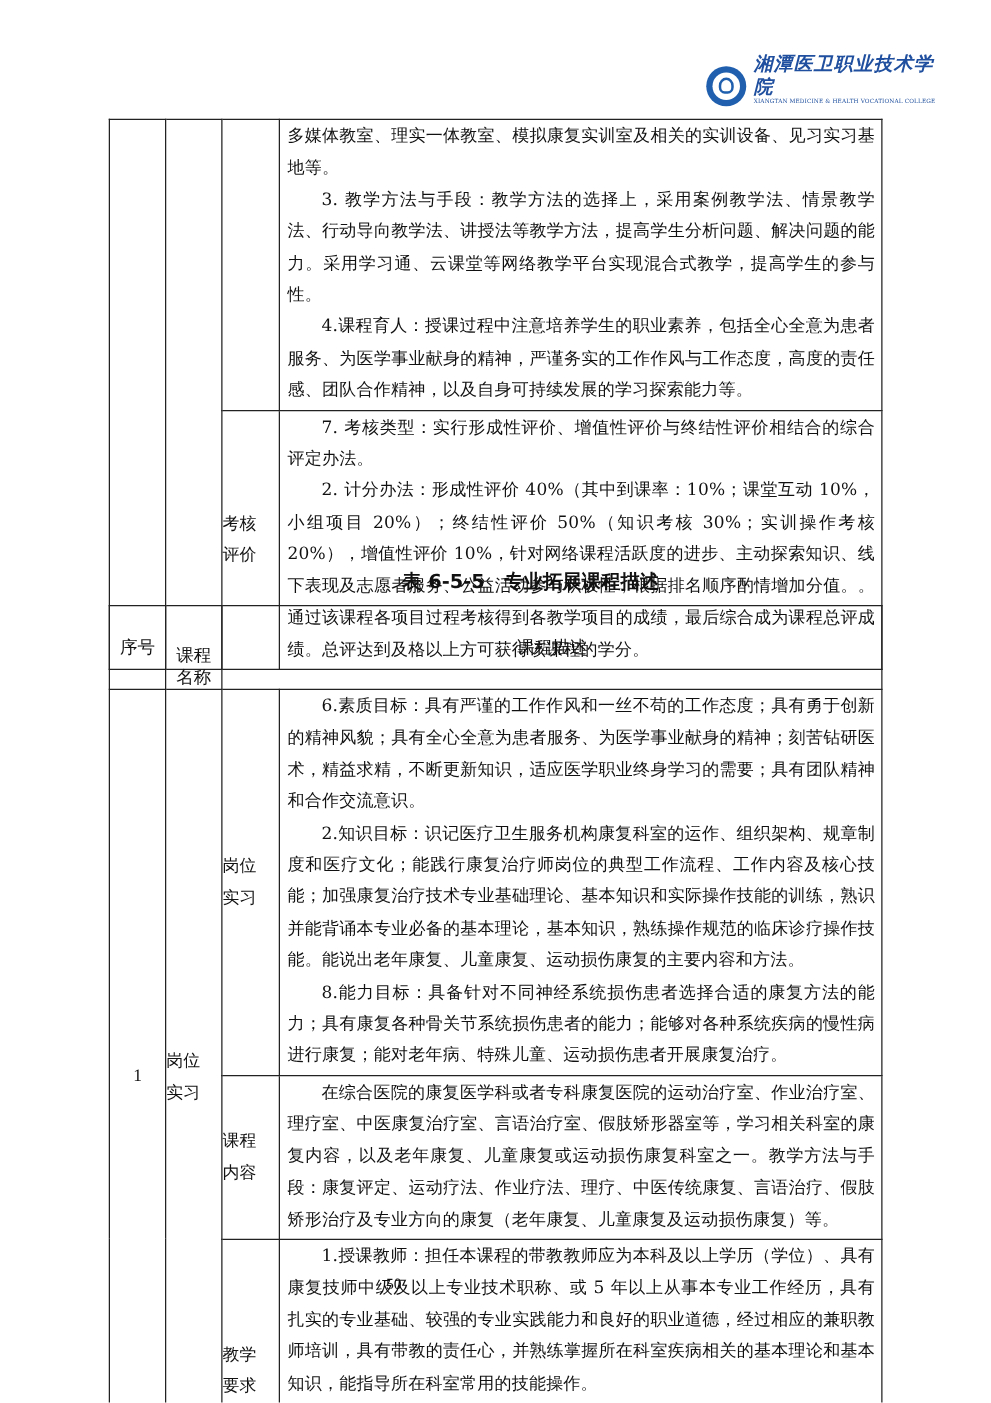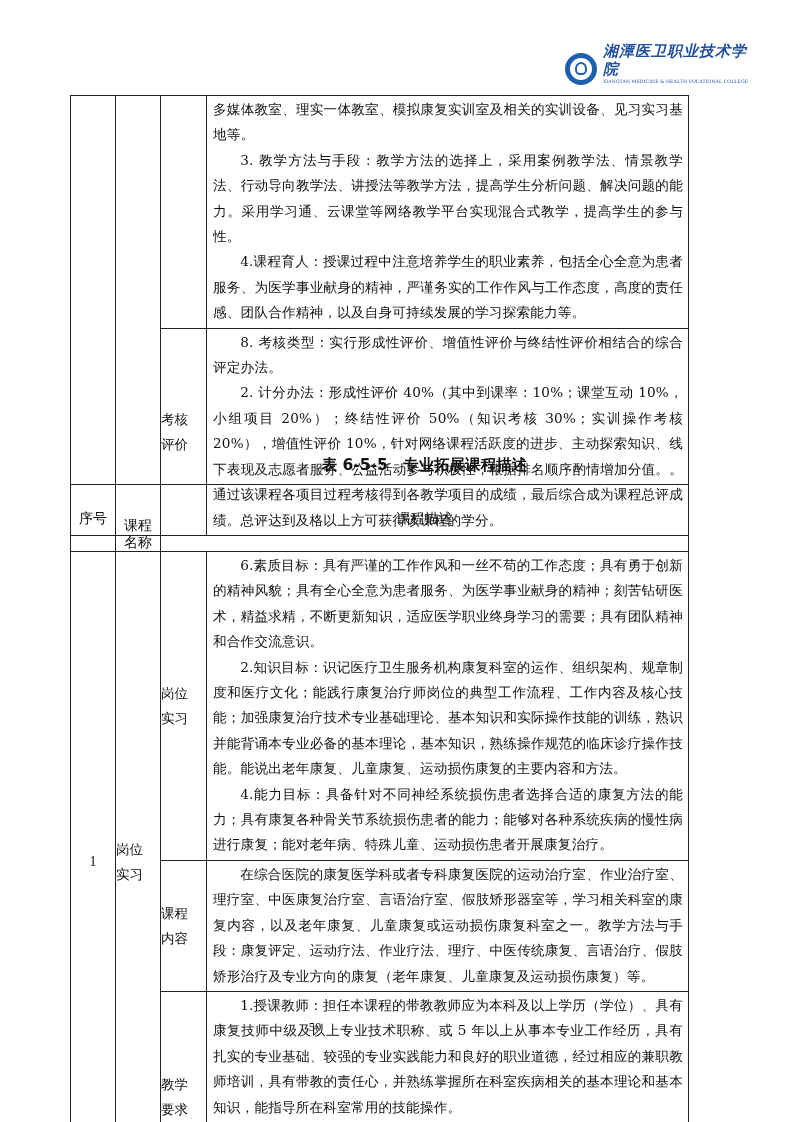--- a/index.html
+++ b/index.html
@@ -6,21 +6,21 @@
   body { width: 793px; height: 1122px; position: relative; overflow: hidden;
          font-family: "DejaVu Serif", "Liberation Serif", serif; color: #111; }
   .logo { position: absolute; left: 565px; top: 45px; width: 190px; height: 40px; display: flex; align-items: flex-end; }
   .logo-emblem { width: 32px; height: 32px; border-radius: 50%; background: #1f5fae; position: relative; flex: 0 0 auto; }
   .logo-emblem::before { content: ""; position: absolute; left: 5px; top: 5px; width: 22px; height: 22px; border-radius: 50%; background: #fff; }
   .logo-emblem::after { content: ""; position: absolute; left: 10px; top: 9px; width: 12px; height: 13px; border: 2px solid #1f5fae; border-radius: 50% 50% 40% 40%; box-sizing: border-box; }
   .logo-text { margin-left: 6px; display: flex; flex-direction: column; }
   .logo-cn { font-size: 15px; color: #1f4f9e; font-weight: bold; letter-spacing: 1px; line-height: 18px; font-style: italic; }
   .logo-en { font-size: 4.6px; color: #1f4f9e; line-height: 7px; letter-spacing: 0.1px; white-space: nowrap; }
 
-  table { border-collapse: collapse; position: absolute; left: 70px; width: 619px; table-layout: fixed; }
+  table { border-collapse: collapse; position: absolute; left: 87px; width: 619px; table-layout: fixed; }
   td { border: 1px solid #222; padding: 0; vertical-align: middle; font-size: 13px; }
   .c1 { width: 45px; } .c2 { width: 45px; } .c3 { width: 46px; } .c4 { width: auto; }
   .label { text-align: left; line-height: 25px; font-size: 13.5px; }
   .desc { padding: 1px 5px 2px 6px; line-height: 25.4px; font-size: 13.6px; text-align: justify; letter-spacing: 0.2px; }
   .desc p { margin: 0; }
   .desc p.indent { text-indent: 2em; }
   .hdr { text-align: center; font-size: 14px; line-height: 17px; font-family: "DejaVu Sans", "Liberation Sans", sans-serif; }
   #table1 { top: 95px; }
   #table2 { top: 484px; }
   .caption { position: absolute; top: 455px; left: 0; width: 793px; text-align: center; font-size: 15.5px; font-weight: bold; font-family: "DejaVu Sans", "Liberation Sans", sans-serif; margin-left: 28px; }
@@ -52,21 +52,21 @@
     <td class="label"></td>
     <td class="desc">
       <p>多媒体教室、理实一体教室、模拟康复实训室及相关的实训设备、见习实习基地等。</p>
       <p class="indent">3. 教学方法与手段：教学方法的选择上，采用案例教学法、情景教学法、行动导向教学法、讲授法等教学方法，提高学生分析问题、解决问题的能力。采用学习通、云课堂等网络教学平台实现混合式教学，提高学生的参与性。</p>
       <p class="indent">4.课程育人：授课过程中注意培养学生的职业素养，包括全心全意为患者服务、为医学事业献身的精神，严谨务实的工作作风与工作态度，高度的责任感、团队合作精神，以及自身可持续发展的学习探索能力等。</p>
     </td>
   </tr>
   <tr style="height:177px">
     <td class="label"><span style="display:inline-block;width:28px;word-break:break-all;line-height:25px;">考核评价</span></td>
     <td class="desc">
-      <p class="indent">8. 考核类型：实行形成性评价、增值性评价与终结性评价相结合的综合评定办法。</p>
+      <p class="indent">7. 考核类型：实行形成性评价、增值性评价与终结性评价相结合的综合评定办法。</p>
       <p class="indent">2. 计分办法：形成性评价 40%（其中到课率：10%；课堂互动 10%，小组项目 20%）；终结性评价 50%（知识考核 30%；实训操作考核 20%），增值性评价 10%，针对网络课程活跃度的进步、主动探索知识、线下表现及志愿者服务、公益活动参与积极性，根据排名顺序酌情增加分值。。通过该课程各项目过程考核得到各教学项目的成绩，最后综合成为课程总评成绩。总评达到及格以上方可获得该课程的学分。</p>
     </td>
   </tr>
 </tbody>
   </table>
 
 <div class="caption">表 6-5-5　专业拓展课程描述</div>
 
 <table id="table2">
   <colgroup>
@@ -81,21 +81,21 @@
     <td class="hdr"><span style="display:inline-block;width:28px;word-break:break-all;margin-top:32px;">课程名称</span></td>
     <td class="hdr" colspan="2">课程描述</td>
   </tr>
   <tr style="height:255px">
     <td rowspan="3" class="num-cell">1</td>
     <td rowspan="3" class="label"><span style="display:inline-block;width:28px;word-break:break-all;">岗位实习</span></td>
     <td class="label"><span style="display:inline-block;width:28px;word-break:break-all;">岗位实习</span></td>
     <td class="desc">
       <p class="indent">6.素质目标：具有严谨的工作作风和一丝不苟的工作态度；具有勇于创新的精神风貌；具有全心全意为患者服务、为医学事业献身的精神；刻苦钻研医术，精益求精，不断更新知识，适应医学职业终身学习的需要；具有团队精神和合作交流意识。</p>
       <p class="indent">2.知识目标：识记医疗卫生服务机构康复科室的运作、组织架构、规章制度和医疗文化；能践行康复治疗师岗位的典型工作流程、工作内容及核心技能；加强康复治疗技术专业基础理论、基本知识和实际操作技能的训练，熟识并能背诵本专业必备的基本理论，基本知识，熟练操作规范的临床诊疗操作技能。能说出老年康复、儿童康复、运动损伤康复的主要内容和方法。</p>
-      <p class="indent">4.能力目标：具备针对不同神经系统损伤患者选择合适的康复方法的能力；具有康复各种骨关节系统损伤患者的能力；能够对各种系统疾病的慢性病进行康复；能对老年病、特殊儿童、运动损伤患者开展康复治疗。</p>
+      <p class="indent">8.能力目标：具备针对不同神经系统损伤患者选择合适的康复方法的能力；具有康复各种骨关节系统损伤患者的能力；能够对各种系统疾病的慢性病进行康复；能对老年病、特殊儿童、运动损伤患者开展康复治疗。</p>
     </td>
   </tr>
   <tr style="height:108px">
     <td class="label"><span style="display:inline-block;width:28px;word-break:break-all;">课程内容</span></td>
     <td class="desc">
       <p class="indent">在综合医院的康复医学科或者专科康复医院的运动治疗室、作业治疗室、理疗室、中医康复治疗室、言语治疗室、假肢矫形器室等，学习相关科室的康复内容，以及老年康复、儿童康复或运动损伤康复科室之一。教学方法与手段：康复评定、运动疗法、作业疗法、理疗、中医传统康复、言语治疗、假肢矫形治疗及专业方向的康复（老年康复、儿童康复及运动损伤康复）等。</p>
     </td>
   </tr>
   <tr style="height:146px">
     <td class="label"><span style="display:inline-block;width:28px;word-break:break-all;margin-top:29px;">教学要求</span></td>

